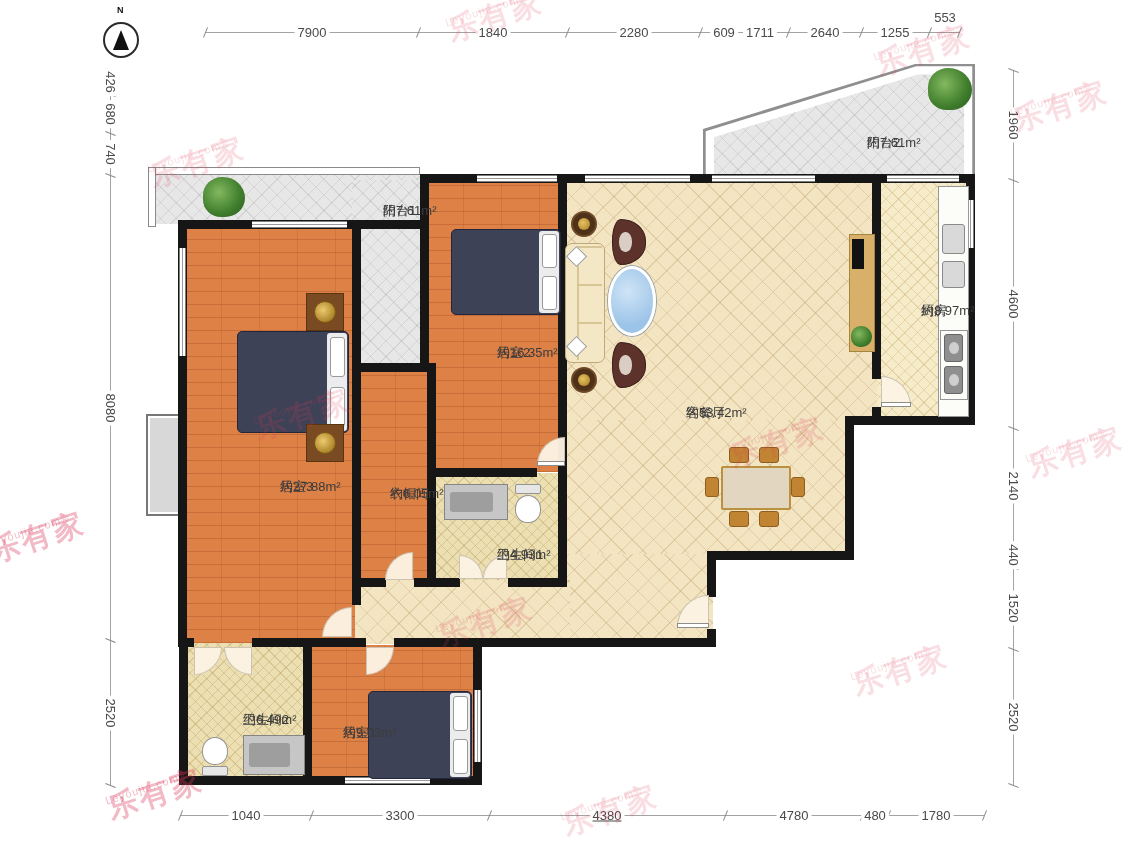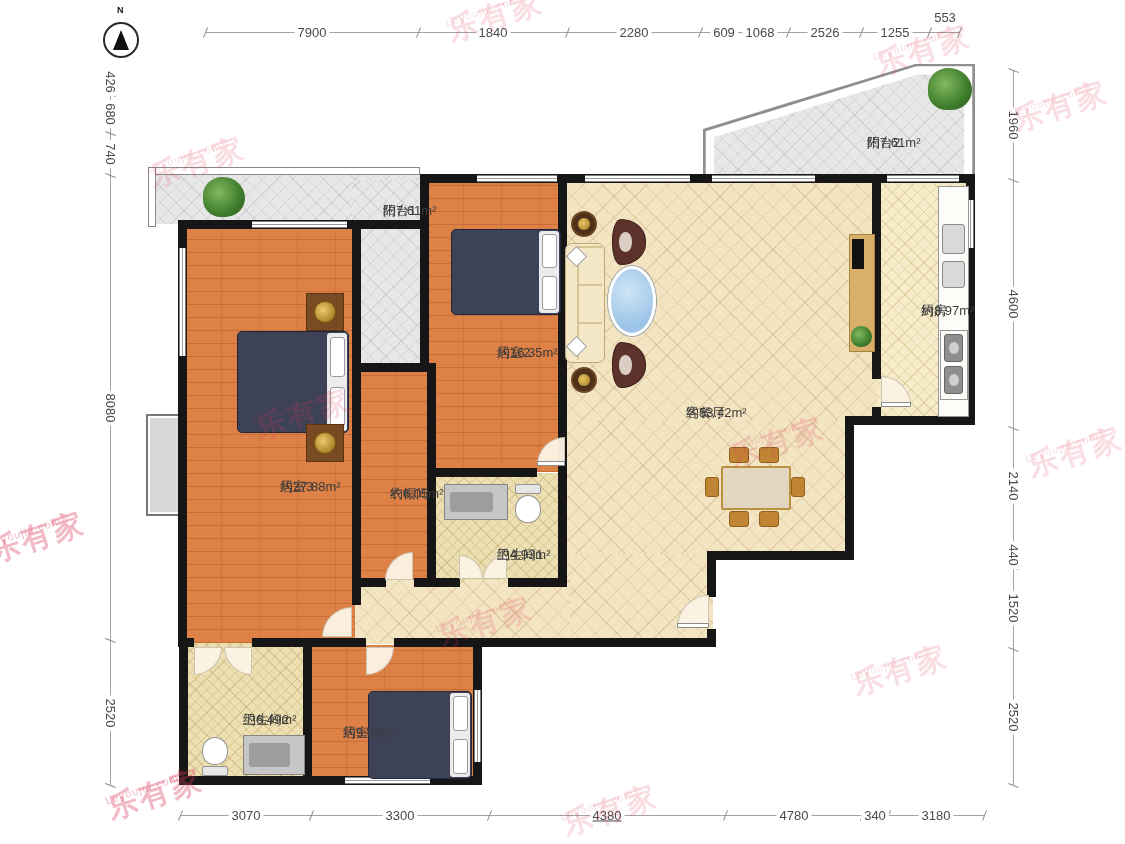--- a/index.html
+++ b/index.html
@@ -297,22 +297,22 @@
   <div class="tick" style="left:700px;top:27px;width:1px;height:11px;"></div>
   <div class="tick" style="left:731px;top:27px;width:1px;height:11px;"></div>
   <div class="tick" style="left:788px;top:27px;width:1px;height:11px;"></div>
   <div class="tick" style="left:861px;top:27px;width:1px;height:11px;"></div>
   <div class="tick" style="left:929px;top:27px;width:1px;height:11px;"></div>
   <div class="tick" style="left:959px;top:27px;width:1px;height:11px;"></div>
   <div class="dlabel" style="left:312px;top:32px;">7900</div>
   <div class="dlabel" style="left:493px;top:32px;">1840</div>
   <div class="dlabel" style="left:634px;top:32px;">2280</div>
   <div class="dlabel" style="left:724px;top:32px;">609</div>
-  <div class="dlabel" style="left:760px;top:32px;">1068</div>
-  <div class="dlabel" style="left:825px;top:32px;">2526</div>
+  <div class="dlabel" style="left:760px;top:32px;">1711</div>
+  <div class="dlabel" style="left:825px;top:32px;">2640</div>
   <div class="dlabel" style="left:895px;top:32px;">1255</div>
   <div class="dlabel" style="left:945px;top:17px;">553</div>
 
   <div class="dline" style="left:110px;top:70px;width:1px;height:715px;"></div>
   <div class="tick" style="left:105px;top:70px;width:11px;height:1px;"></div>
   <div class="tick" style="left:105px;top:94px;width:11px;height:1px;"></div>
   <div class="tick" style="left:105px;top:133px;width:11px;height:1px;"></div>
   <div class="tick" style="left:105px;top:175px;width:11px;height:1px;"></div>
   <div class="tick" style="left:105px;top:640px;width:11px;height:1px;"></div>
   <div class="tick" style="left:105px;top:785px;width:11px;height:1px;"></div>
@@ -338,26 +338,26 @@
   <div class="dlabel vert" style="left:1013px;top:717px;">2520</div>
 
   <div class="dline" style="left:180px;top:815px;width:804px;height:1px;"></div>
   <div class="tick" style="left:180px;top:810px;width:1px;height:11px;"></div>
   <div class="tick" style="left:311px;top:810px;width:1px;height:11px;"></div>
   <div class="tick" style="left:489px;top:810px;width:1px;height:11px;"></div>
   <div class="tick" style="left:725px;top:810px;width:1px;height:11px;"></div>
   <div class="tick" style="left:862px;top:810px;width:1px;height:11px;"></div>
   <div class="tick" style="left:888px;top:810px;width:1px;height:11px;"></div>
   <div class="tick" style="left:984px;top:810px;width:1px;height:11px;"></div>
-  <div class="dlabel" style="left:246px;top:815px;">3070</div>
+  <div class="dlabel" style="left:246px;top:815px;">1040</div>
   <div class="dlabel" style="left:400px;top:815px;">3300</div>
   <div class="dlabel" style="left:607px;top:815px;text-decoration:underline;">4380</div>
   <div class="dlabel" style="left:794px;top:815px;">4780</div>
-  <div class="dlabel" style="left:875px;top:815px;">340</div>
-  <div class="dlabel" style="left:936px;top:815px;">3180</div>
+  <div class="dlabel" style="left:875px;top:815px;">480</div>
+  <div class="dlabel" style="left:936px;top:815px;">1780</div>
 
   <div class="wm" style="left:440px;top:-6px;">
       <span class="b">乐有家</span>
       <span class="s">Leyoujia.com®</span>
     </div>
   <div class="wm" style="left:868px;top:28px;">
       <span class="b">乐有家</span>
       <span class="s">Leyoujia.com®</span>
     </div>
   <div class="wm" style="left:142px;top:140px;">

